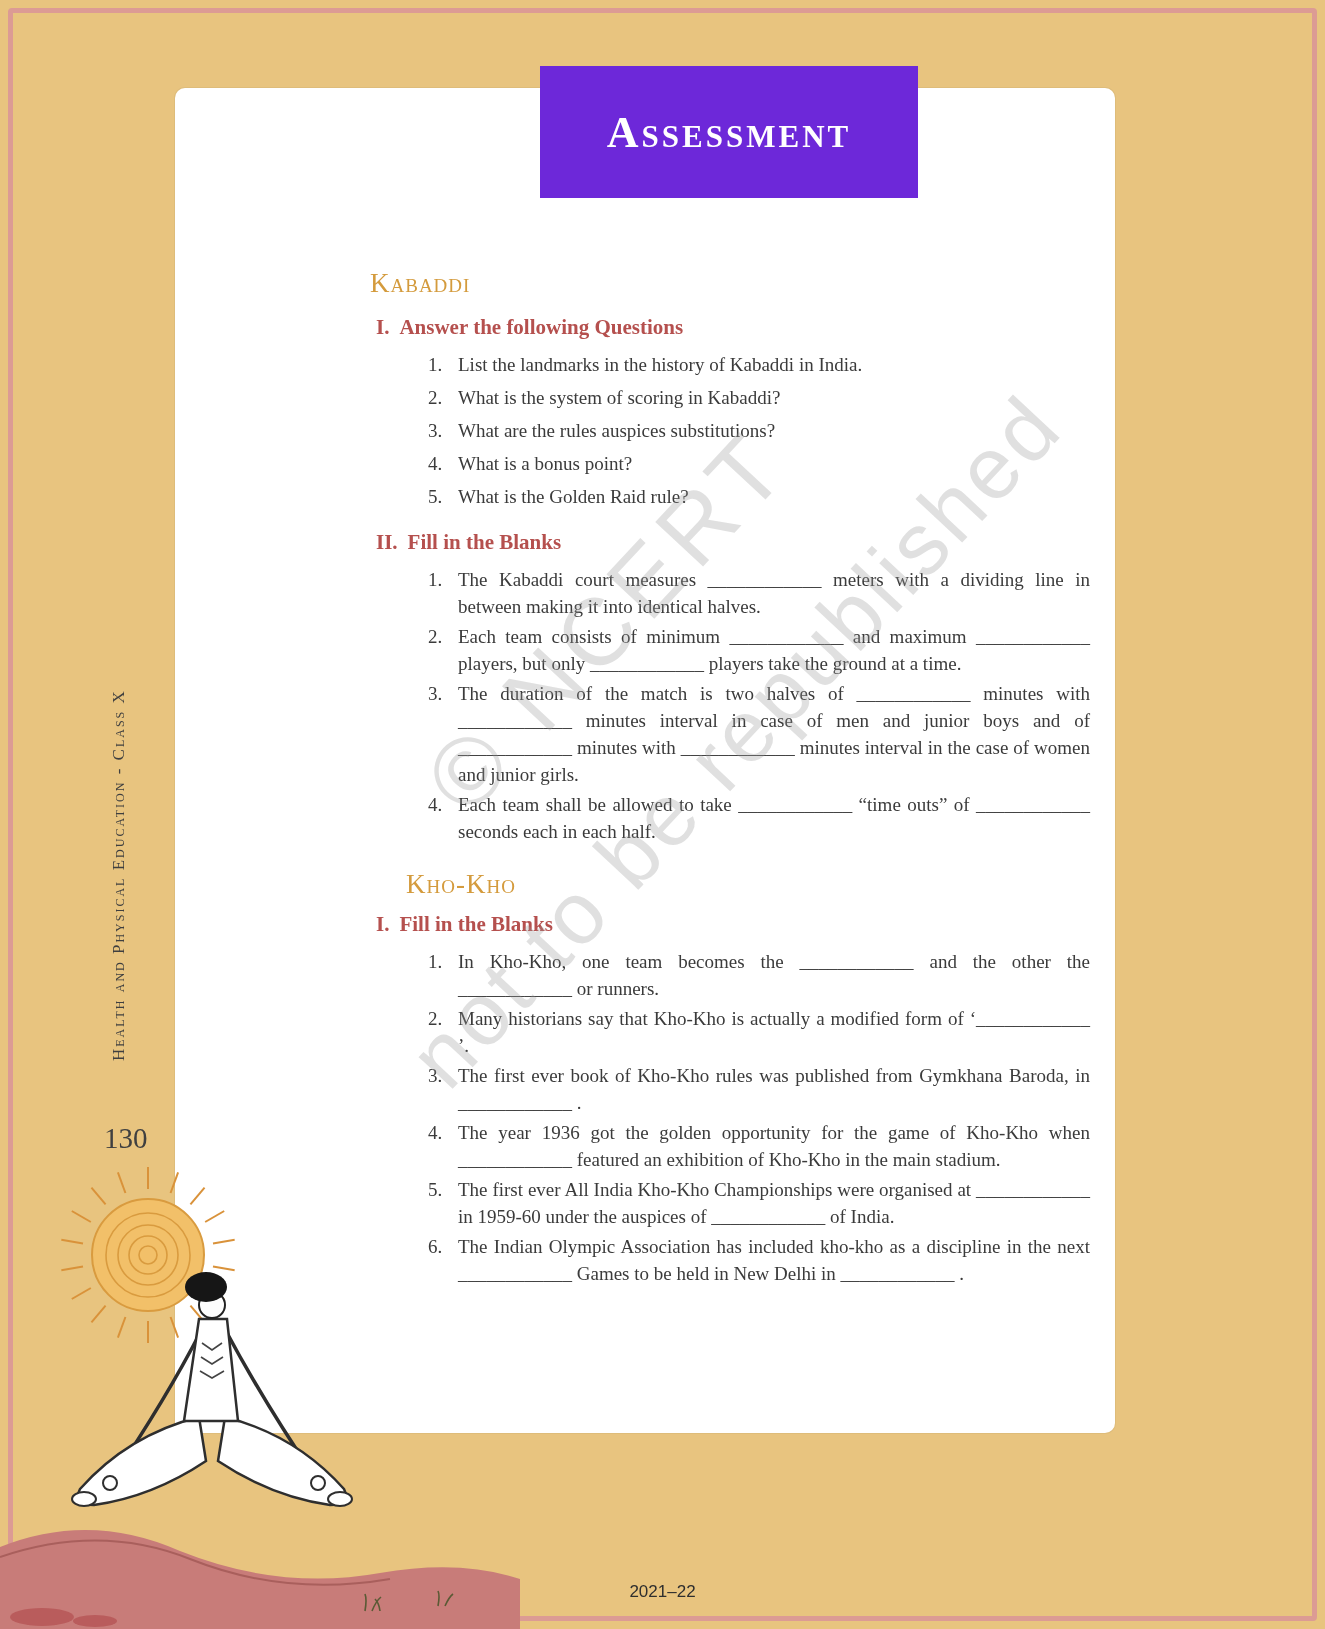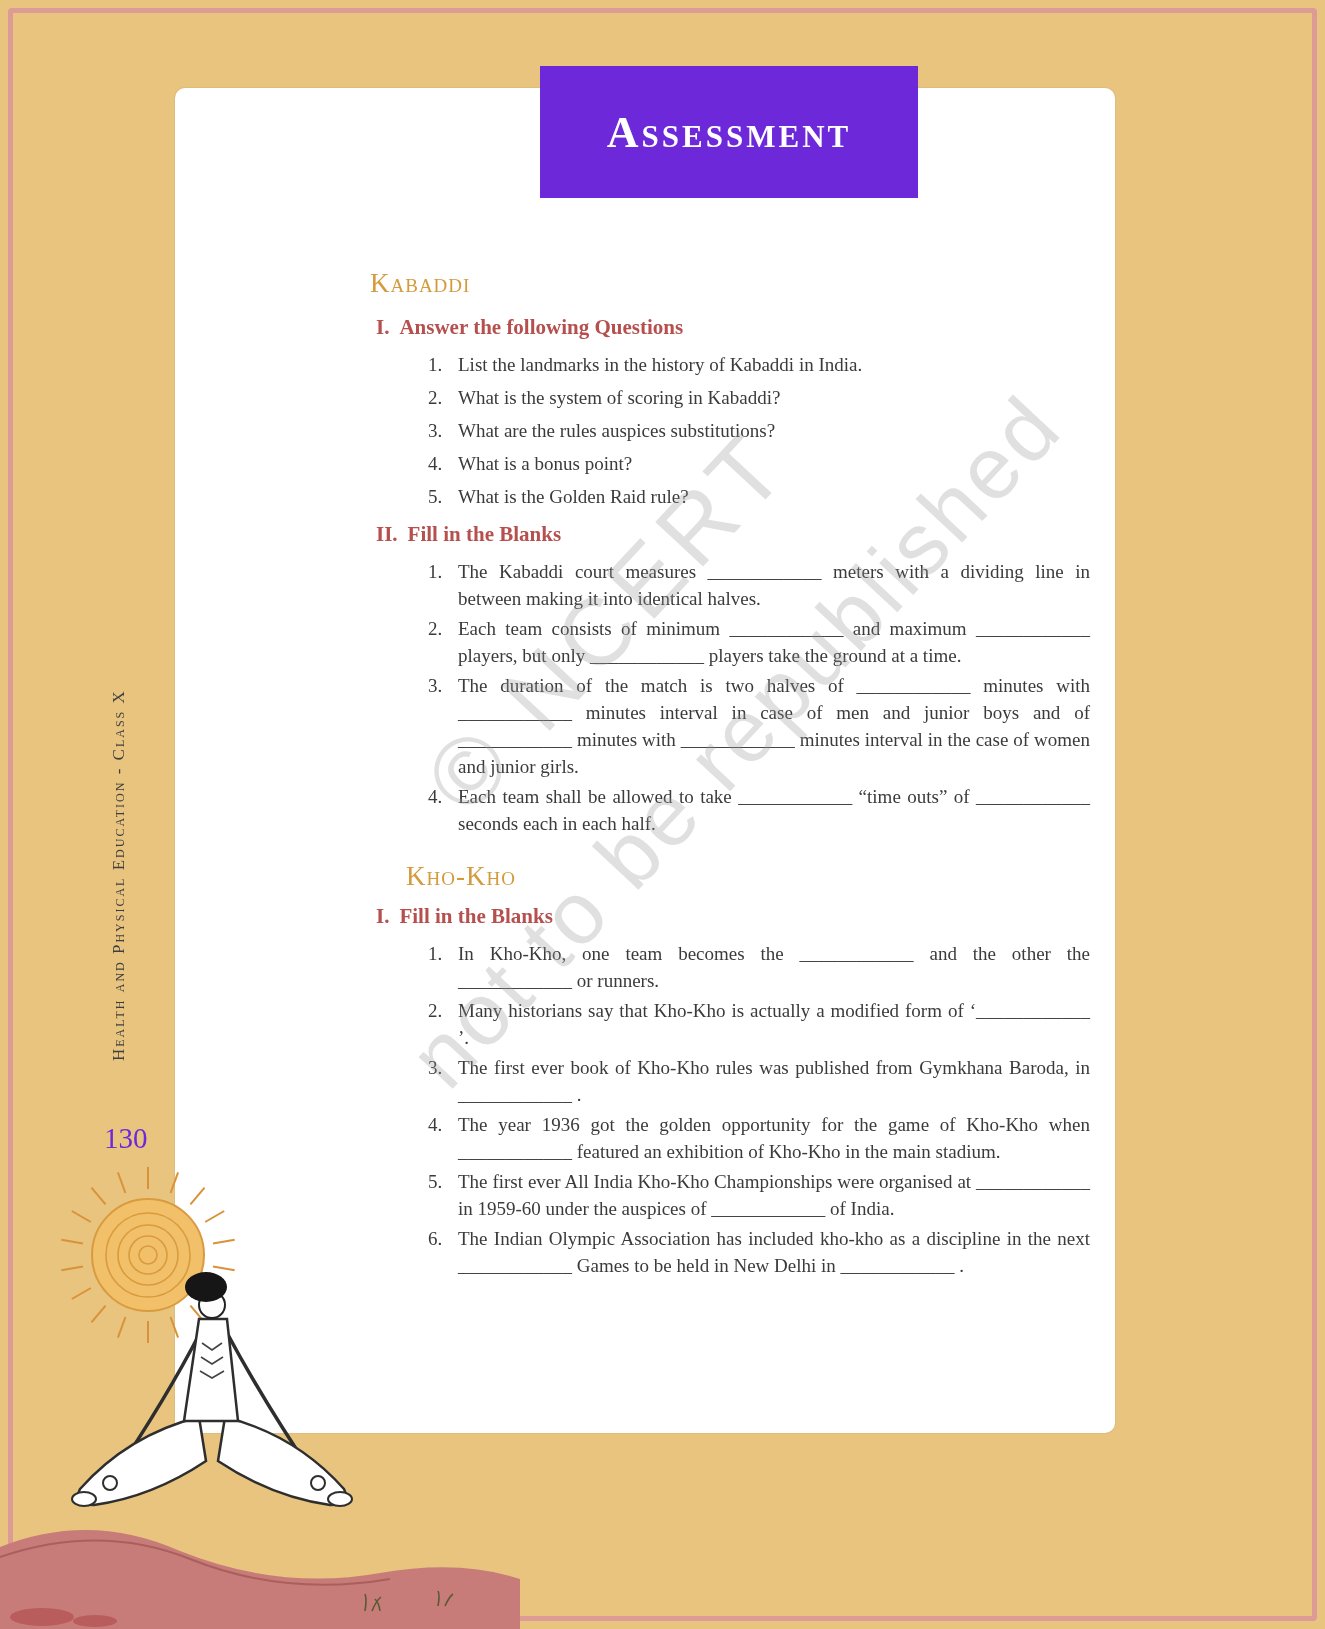--- a/index.html
+++ b/index.html
@@ -28,38 +28,38 @@
     font-size:44px; letter-spacing:3px;
   }
   .sidebar-text {
     position:absolute; left:104px; top:620px; height:510px; width:30px;
     display:flex; align-items:center; justify-content:center;
     writing-mode:vertical-rl; transform:rotate(180deg);
     font-variant:small-caps; font-size:17px; letter-spacing:2px; color:#3f3f3f;
   }
   .page-number {
     position:absolute; left:104px; top:1122px;
-    font-size:29px; color:#6d28d9;
+    font-size:29px; color:#404040;
   }
   .content {
     position:absolute; left:370px; top:268px; width:720px;
     font-size:19px; line-height:27px;
   }
   .gold-heading {
     font-variant:small-caps; font-weight:400; color:#d49b3d;
     font-size:27px; line-height:31px; letter-spacing:1px;
     margin:0 0 8px 0;
   }
   .gold-heading.second { margin-top:24px;margin-left:36px; }
   .subhead {
     color:#b5504e; font-weight:700; font-size:21px; line-height:28px;
     margin:14px 0 10px 6px; display:flex;
   }
   .subhead .numeral { margin-right:10px; }
-  .subhead.second { margin-top:10px; }
+  .subhead.second { margin-top:18px; }
   .subhead.tight { margin-top:10px; }
   .q-list { margin-left:58px; }
   .q-item { display:flex; margin-bottom:6px; }
   .q-list.justify .q-item { margin-bottom:3px; }
   .q-num { flex:0 0 30px; }
   .q-text { flex:1; }
   .q-list.justify .q-text { text-align:justify; }
   .watermark {
     position:absolute; left:120px; top:540px; width:1100px;
     transform:rotate(-47deg); transform-origin:center center;
@@ -244,14 +244,15 @@
       <polyline points="202,184 212,191 222,184" fill="none" stroke="#444444" stroke-width="1.6"></polyline>
       <polyline points="201,198 212,205 223,198" fill="none" stroke="#444444" stroke-width="1.6"></polyline>
       <polyline points="200,212 212,219 224,212" fill="none" stroke="#444444" stroke-width="1.6"></polyline>
       <circle cx="110" cy="324" r="7" fill="#ffffff" stroke="#2e2e2e" stroke-width="2"></circle>
       <circle cx="318" cy="324" r="7" fill="#ffffff" stroke="#2e2e2e" stroke-width="2"></circle>
       <circle cx="212" cy="146" r="13" fill="#fdfdfd" stroke="#222222" stroke-width="2"></circle>
       <ellipse cx="206" cy="128" rx="21" ry="15" fill="#161616"></ellipse>
     </g>
   </svg>
 
+  <div class="footer">2021–22</div>
 
 </div>
 
 </body></html>

